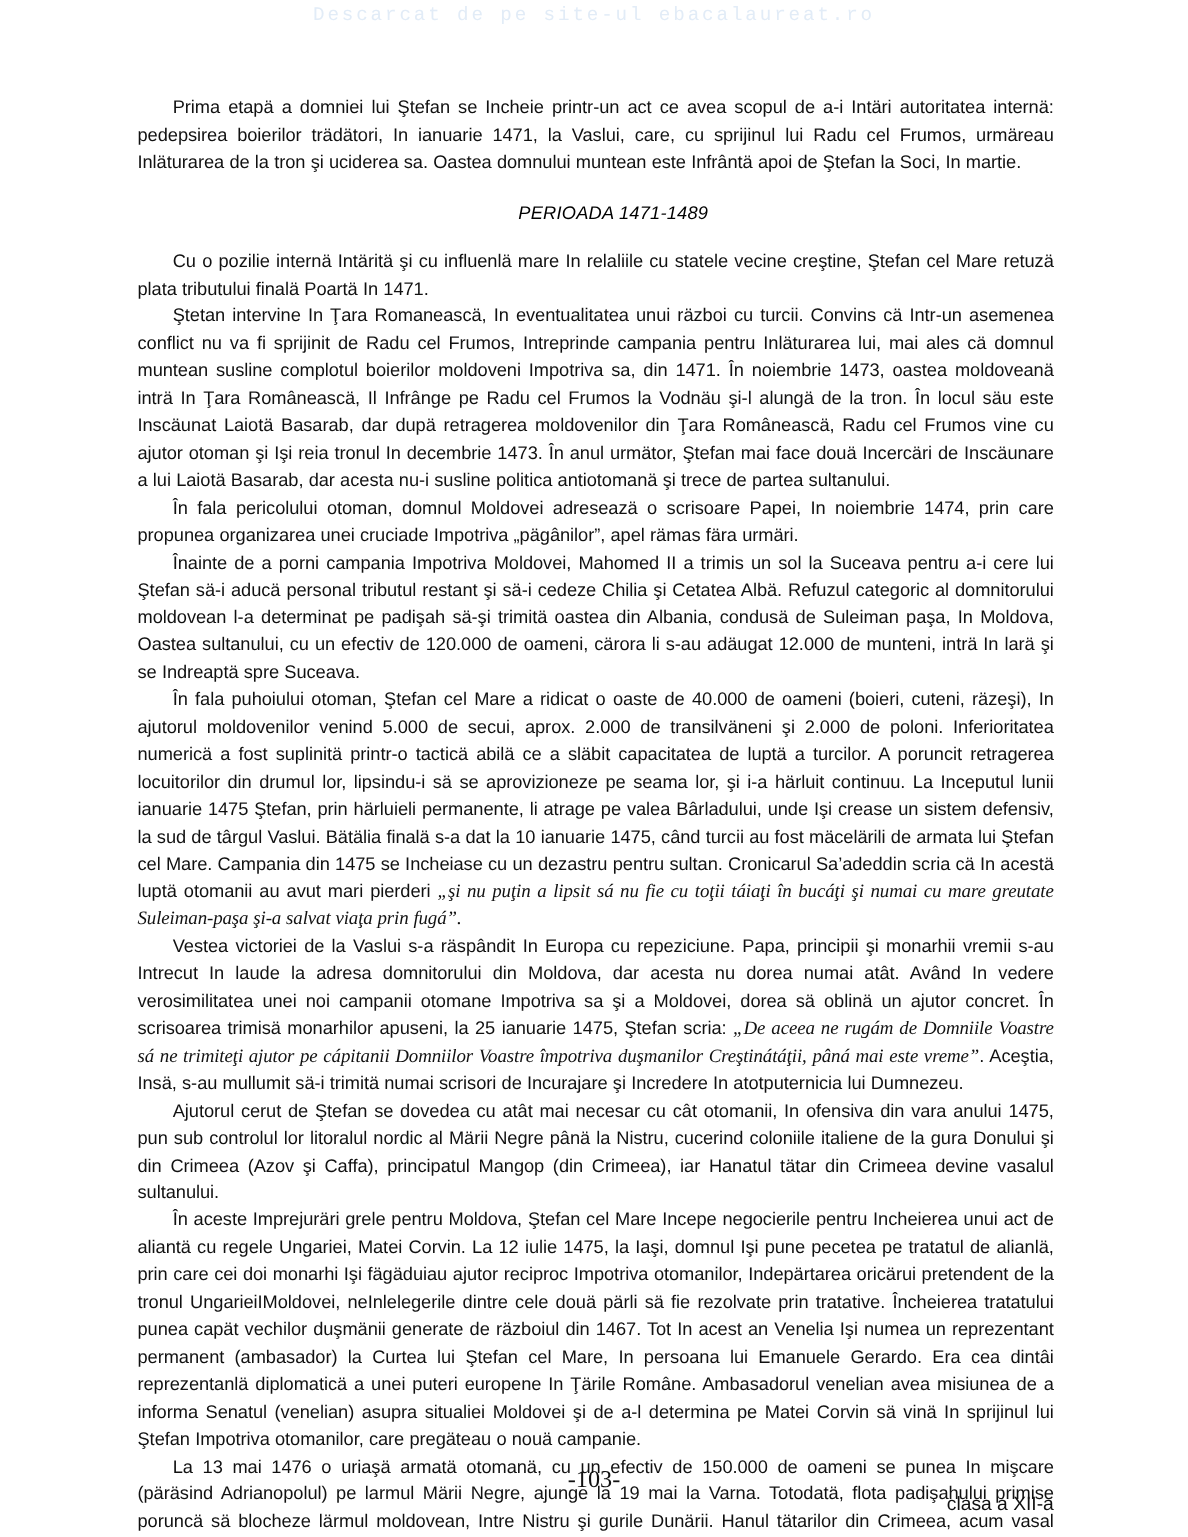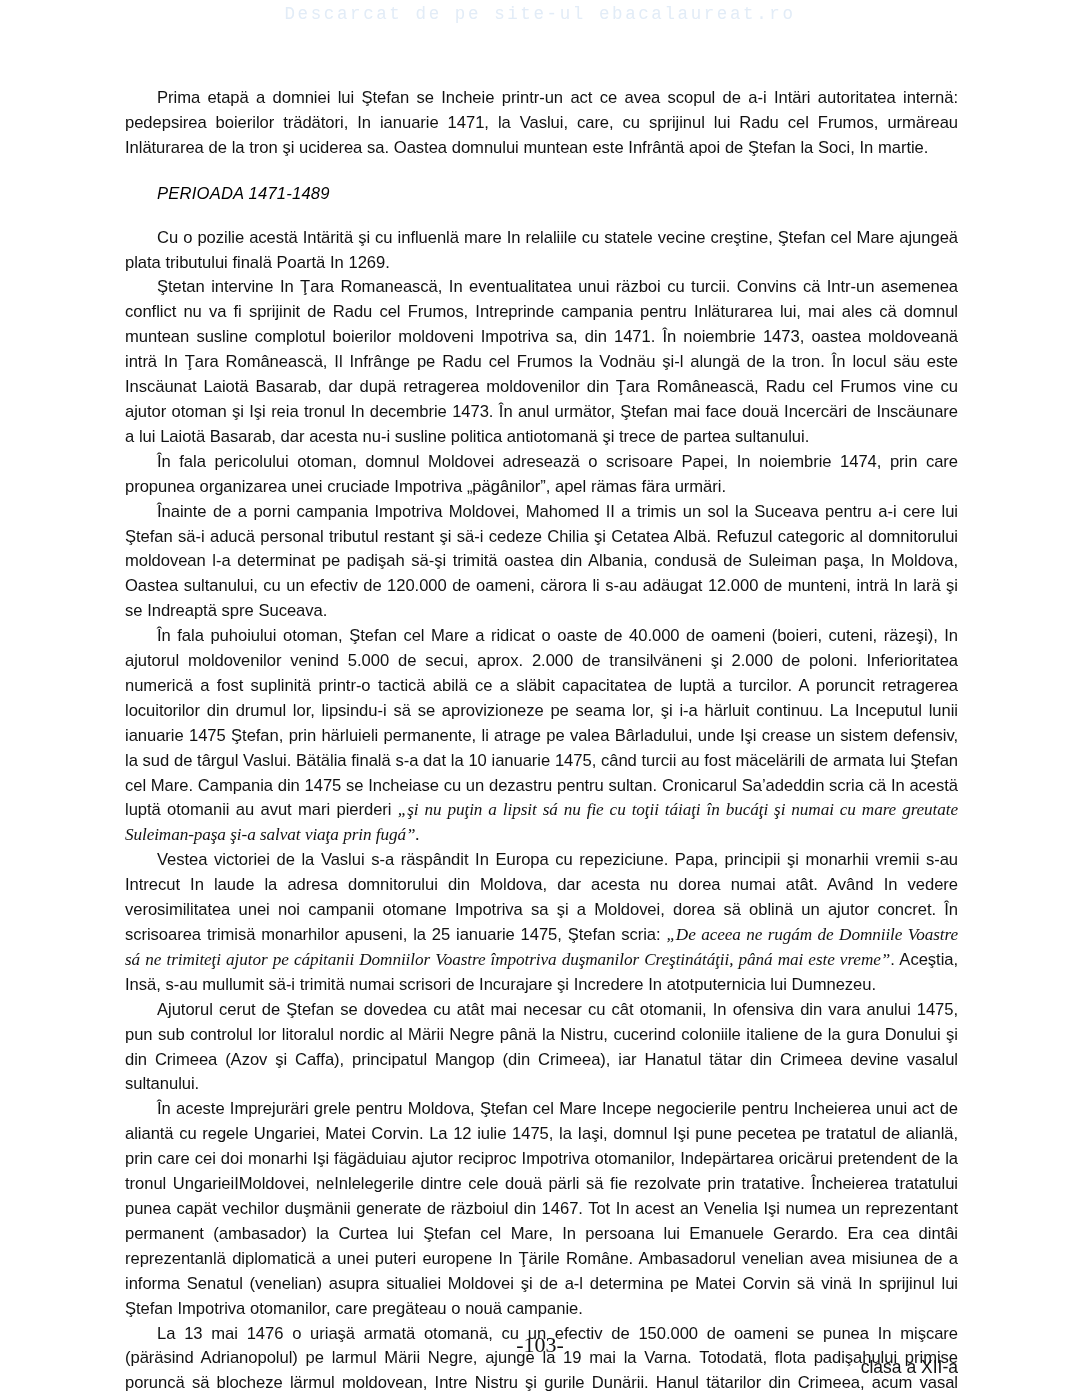--- a/index.html
+++ b/index.html
@@ -62,20 +62,21 @@
 
   
   .section-heading {
     margin: 21px 0 19px 0;
     font-size: 16.6px;
     line-height: 24.9px;
     font-style: italic;
     font-weight: normal;
     text-indent: 32px;
     letter-spacing: 0.2px;
+    text-align: center;
   }
 
   
   .quote {
     font-family: "Liberation Serif", "DejaVu Serif", serif;
     font-style: italic;
     font-size: 17.2px;
     letter-spacing: -0.1px;
   }
 
@@ -112,21 +113,21 @@
 <div class="page">
 
   <div class="watermark">Descarcat de pe site-ul ebacalaureat.ro</div>
 
   <div class="content">
 
     <p class="para"><span>Prima etapä a domniei lui Ştefan se Incheie printr-un act ce avea scopul de a-i Intäri autoritatea internä: </span><b>pedepsirea boierilor trädätori</b><span>, In </span><b>ianuarie 1471</b><span>, la Vaslui, care, cu sprijinul lui Radu cel Frumos, urmäreau Inläturarea de la tron şi uciderea sa. Oastea domnului muntean este Infrântä apoi de Ştefan la </span><b>Soci</b><span>, In martie.</span></p>
 
     <div class="section-heading">PERIOADA 1471-1489</div>
 
-    <p class="para"><span>Cu o pozilie acestä Intäritä şi cu influenlä mare In relaliile cu statele vecine creştine, Ştefan cel Mare </span><b>ajunge</b><span>ä </span><b>plata tributului finalä Poart</b><span>ä In </span><b>1269</b><span>.</span></p>
+    <p class="para"><span>Cu o pozilie internä Intäritä şi cu influenlä mare In relaliile cu statele vecine creştine, Ştefan cel Mare </span><b>retuz</b><span>ä </span><b>plata tributului finalä Poart</b><span>ä In </span><b>1471</b><span>.</span></p>
 
 
     <p class="para"><b>Ştetan intervine In Ţara Romaneasc</b><span>ä, In eventualitatea unui räzboi cu turcii. Convins cä Intr-un asemenea conflict nu va fi sprijinit de Radu cel Frumos, Intreprinde campania pentru Inläturarea lui, mai ales cä domnul muntean susline complotul boierilor moldoveni Impotriva sa, din 1471. În noiembrie 1473, oastea moldoveanä inträ In Ţara Româneascä, Il Infrânge pe Radu cel Frumos la Vodnäu şi-l alungä de la tron. În locul säu este Inscäunat </span><b>Laiot</b><span>ä </span><b>Basarab</b><span>, dar dupä retragerea moldovenilor din Ţara Româneascä, Radu cel Frumos vine cu ajutor otoman şi Işi reia tronul In decembrie 1473. În anul urmätor, Ştefan mai face douä Incercäri de Inscäunare a lui Laiotä Basarab, dar acesta nu-i susline politica antiotomanä şi trece de partea sultanului.</span></p>
 
     <p class="para"><span>În fala pericolului otoman, domnul Moldovei adreseazä o scrisoare Papei, In </span><b>noiembrie 1474</b><span>, prin care propunea organizarea unei cruciade Impotriva „pägânilor”, apel rämas fära urmäri.</span></p>
 
     <p class="para"><span>Înainte de a porni campania Impotriva Moldovei, Mahomed II a trimis un sol la Suceava pentru a-i cere lui Ştefan sä-i aducä personal tributul restant şi sä-i cedeze Chilia şi Cetatea Albä. Refuzul categoric al domnitorului moldovean l-a determinat pe padişah sä-şi trimitä oastea din Albania, condusä de </span><b>Suleiman paşa</b><span>, In Moldova, Oastea sultanului, cu un efectiv de 120.000 de oameni, cärora li s-au adäugat 12.000 de munteni, inträ In larä şi se Indreaptä spre Suceava.</span></p>
 
     <p class="para"><span>În fala puhoiului otoman, Ştefan cel Mare a ridicat o oaste de 40.000 de oameni (boieri, cuteni, räzeşi), In ajutorul moldovenilor venind 5.000 de secui, aprox. 2.000 de transilväneni şi 2.000 de poloni. Inferioritatea numericä a fost suplinitä printr-o </span><b>tactic</b><span>ä </span><b>abil</b><span>ä ce a släbit capacitatea de luptä a turcilor. A poruncit retragerea locuitorilor din drumul lor, lipsindu-i sä se aprovizioneze pe seama lor, şi i-a härluit continuu. La Inceputul lunii ianuarie 1475 Ştefan, prin härluieli permanente, li atrage pe valea Bârladului, unde Işi crease un sistem defensiv, la sud de târgul </span><b>Vaslui</b><span>. Bätälia finalä s-a dat la </span><b>10 ianuarie 1475</b><span>, când turcii au fost mäcelärili de armata lui Ştefan cel Mare. Campania din 1475 se Incheiase cu un dezastru pentru sultan. Cronicarul Sa’adeddin scria cä In acestä luptä otomanii au avut mari pierderi </span><span class="quote">„şi nu puţin a lipsit sá nu fie cu toţii táiaţi în bucáţi şi numai cu mare greutate Suleiman-paşa şi-a salvat viaţa prin fugá”.</span></p>
 

